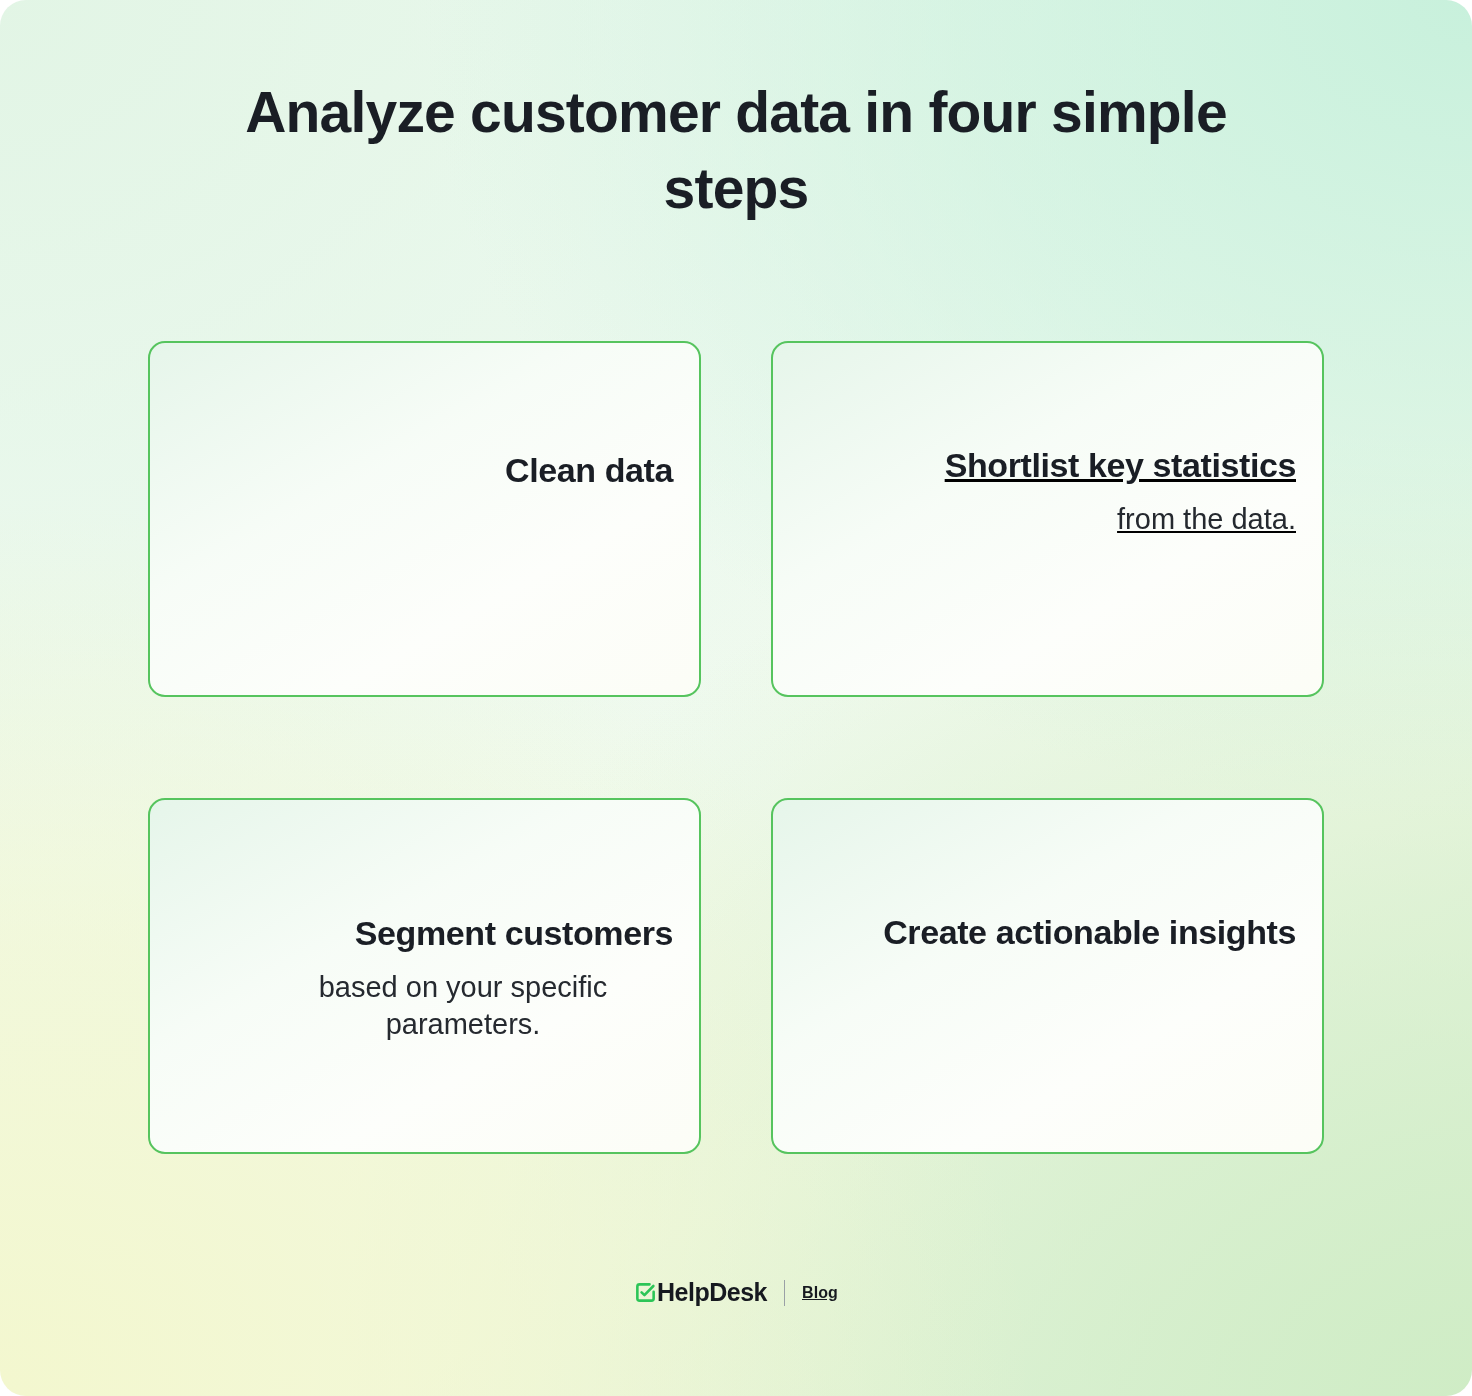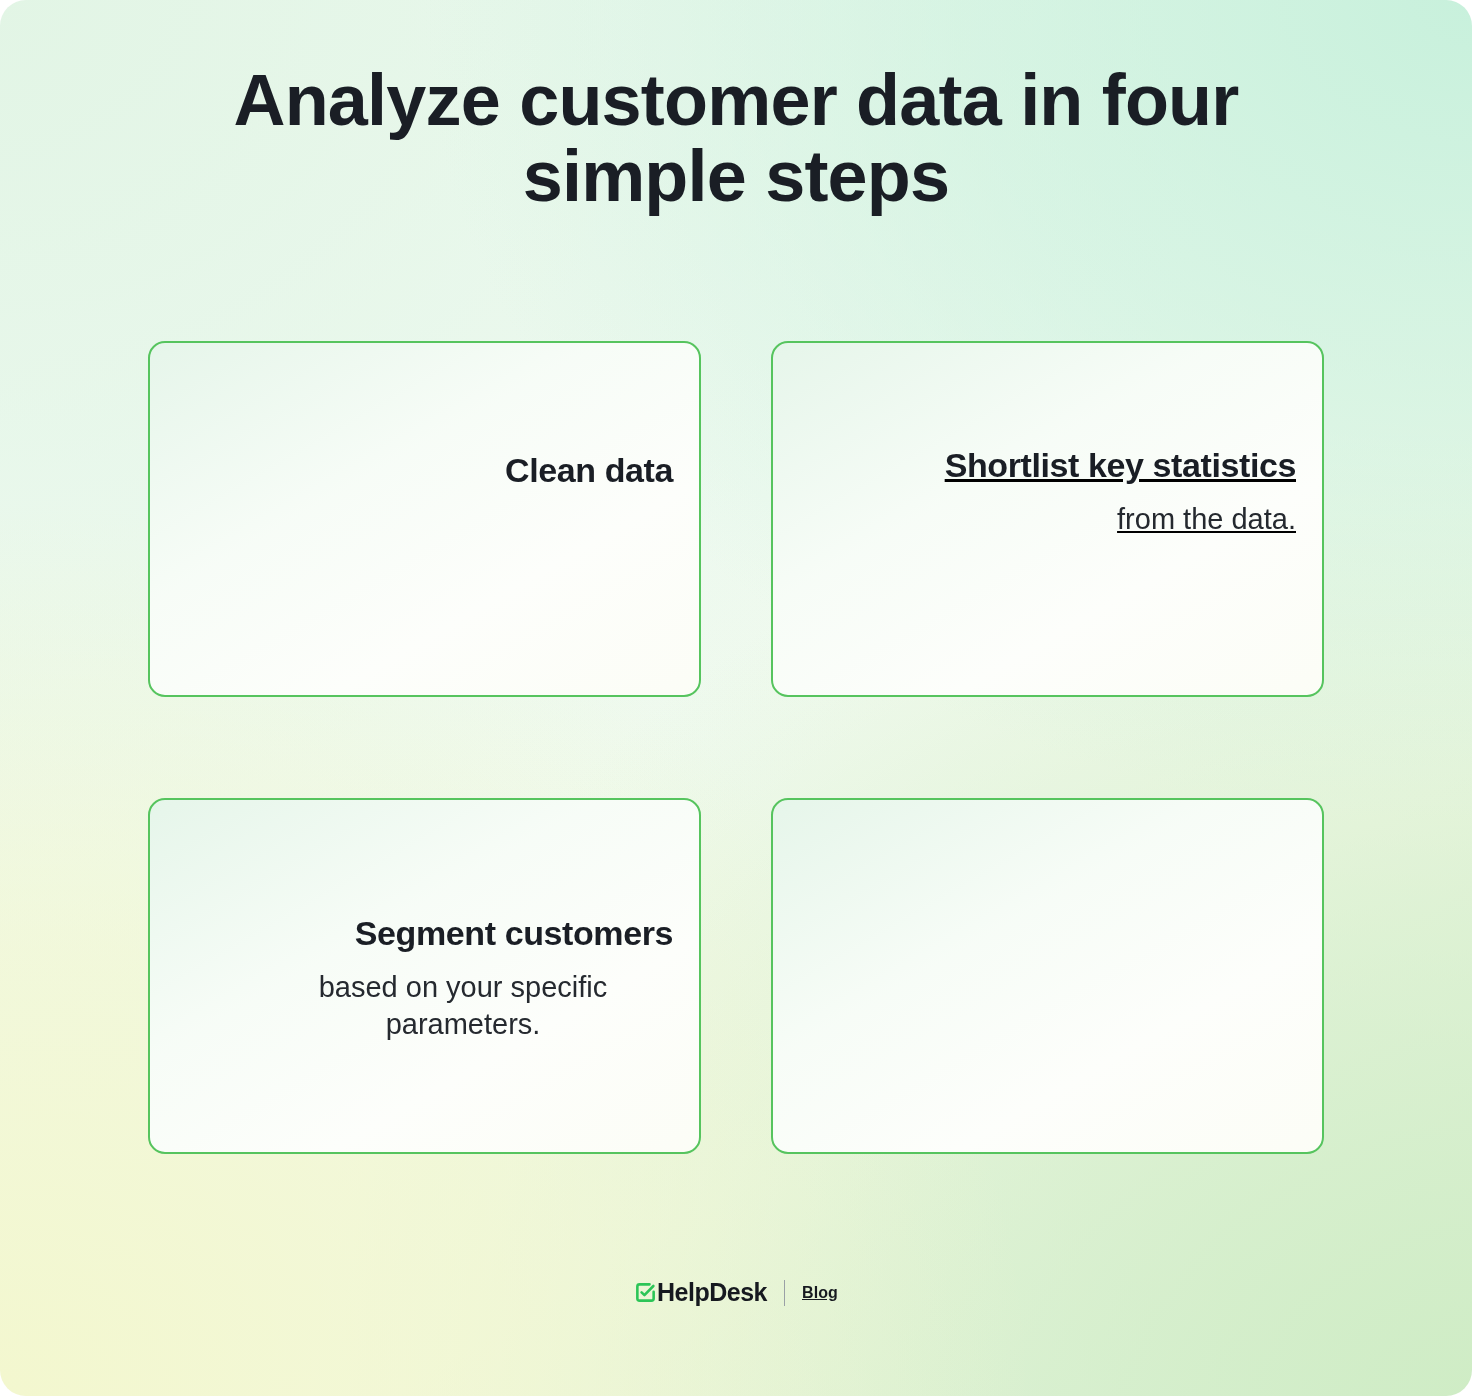--- a/index.html
+++ b/index.html
@@ -31,27 +31,27 @@
       linear-gradient(150deg, #e6f7ea 0%, #effaf0 42%, #f2f9e8 72%, #e2f3dd 100%);
   }
 
   
   .title-wrap {
     padding-top: 58px;
     text-align: center;
   }
 
   .page-title {
-    font-size: 72px;
+    font-size: 57px;
     line-height: 76px;
     font-weight: 700;
     letter-spacing: -0.8px;
     color: #1a1e25;
     max-width: 1010px;
-    margin: 4px auto;
+    margin: 16px auto;
   }
 
   
   .card-grid {
     position: absolute;
     left: 148px;
     top: 341px;
     width: 1176px;
     display: grid;
     grid-template-columns: 553px 553px;
@@ -165,20 +165,21 @@
       <div class="card-heading">Shortlist key statistics</div>
       <div class="card-body">from the data.</div>
     </div>
 
     <div class="step-card card-3">
       <div class="card-heading">Segment customers</div>
       <div class="card-body">based on your specific parameters.</div>
     </div>
 
     <div class="step-card card-4">
+      <div class="card-heading">Create actionable insights</div>
     </div>
 
   </div>
 
   <div class="footer">
 
     <div class="brand">
       <span class="brand-icon">
         <svg width="23" height="23" viewBox="0 0 24 24" fill="none" xmlns="http://www.w3.org/2000/svg" aria-hidden="true">
           <path d="M20.5 11.2V18.2C20.5 19.5 19.5 20.5 18.2 20.5H5.8C4.5 20.5 3.5 19.5 3.5 18.2V5.8C3.5 4.5 4.5 3.5 5.8 3.5H16.2" stroke="#2cc557" stroke-width="2.7" stroke-linecap="round"></path>

